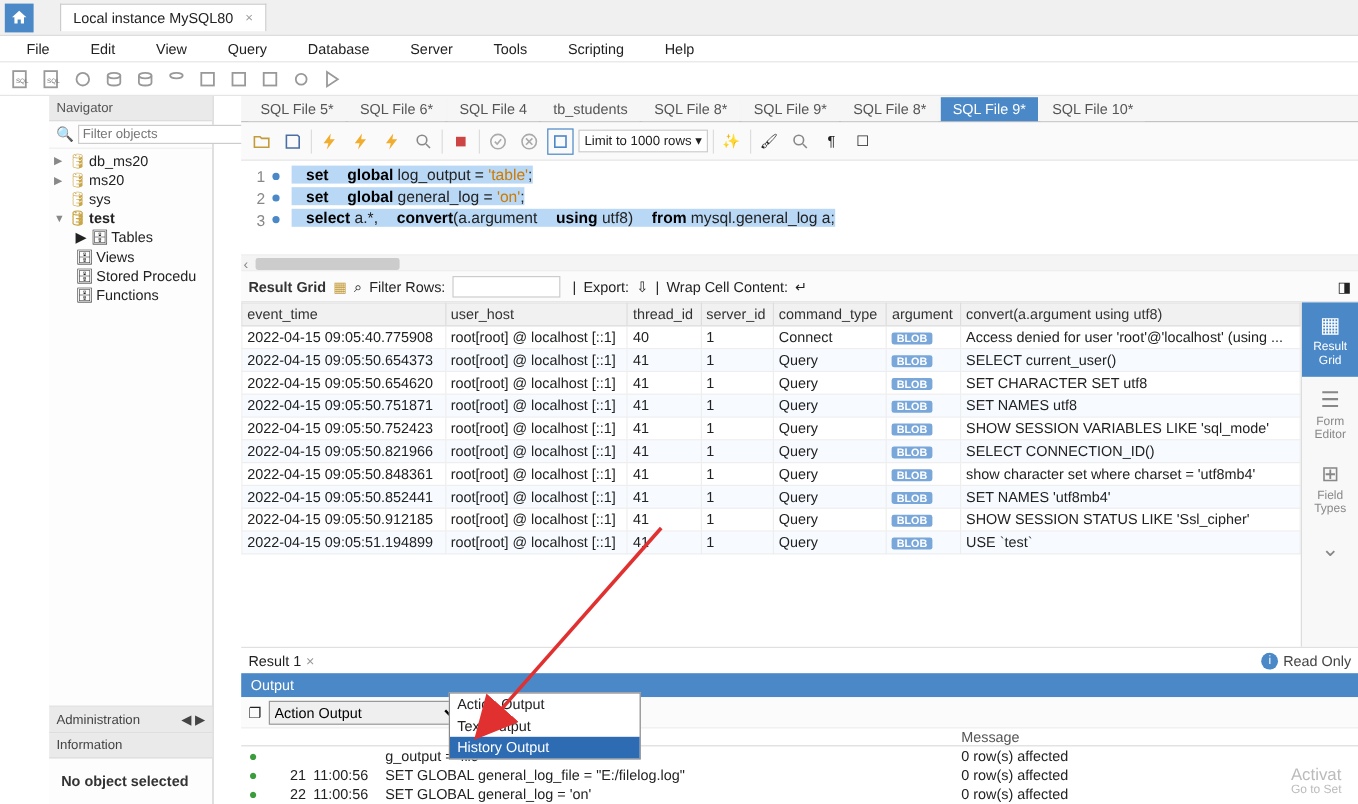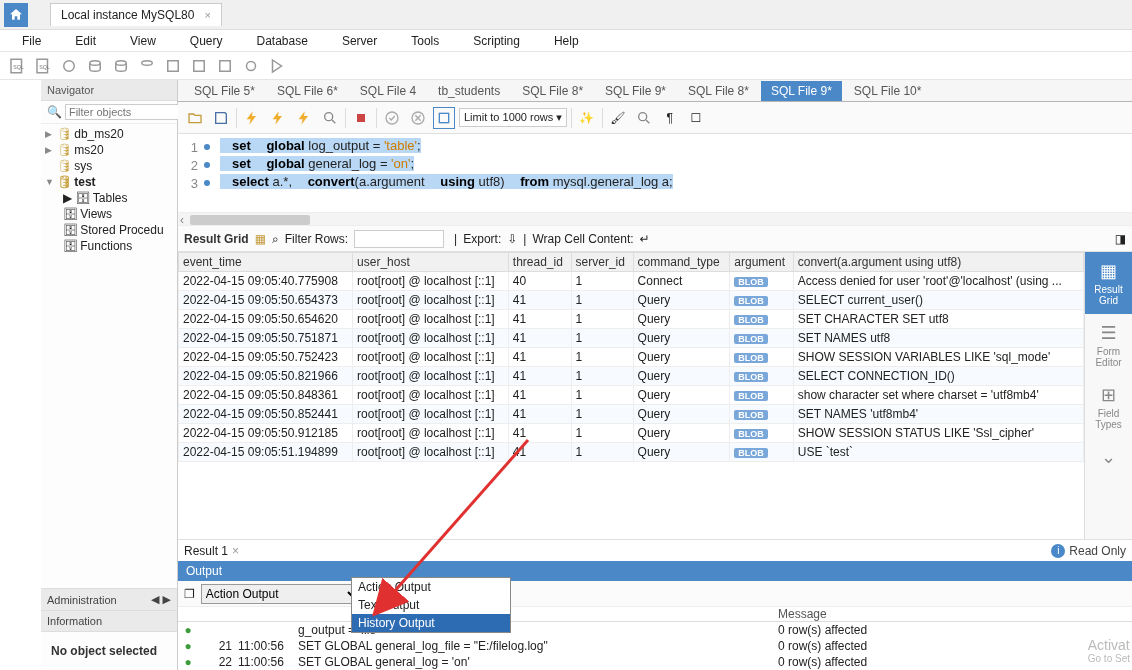--- a/index.html
+++ b/index.html
@@ -23,21 +23,21 @@
 .filter input { flex: 1; border: 1px solid #ccc; padding: 1px 3px; font-size: 11px; color: #999; }
 .tree { flex: 1; overflow: auto; padding: 2px 0; }
 .tree-row { display: flex; align-items: center; padding: 1px 4px; cursor: pointer; gap: 2px; font-size: 12px; }
 .tree-row .arrow { width: 10px; color: #888; font-size: 9px; }
 .tree-row .db { color: #c9a648; }
 .tree-row.bold { font-weight: bold; }
 .tree-row.indent { padding-left: 22px; }
 .nav-bottom { border-top: 1px solid #ddd; }
 .nav-bottom .bar { padding: 4px 6px; background: #eaeaea; border-bottom: 1px solid #ddd; display: flex; align-items: center; justify-content: space-between; font-size: 11px; color: #444; }
 .nav-bottom .info { padding: 12px 10px; font-weight: bold; color: #333; }
-.content { flex: 1; display: flex; flex-direction: column; position: relative; }
+.content { flex: 1; display: flex; flex-direction: column; position: relative; margin-left: 23px; }
 .sql-tabs { height: 22px; display: flex; align-items: flex-end; background: #f6f6f6; border-bottom: 1px solid #b5b5b5; padding-left: 6px; }
 .sql-tab { padding: 3px 10px; margin-right: 2px; cursor: pointer; font-size: 12px; color: #555; background: #f6f6f6; }
 .sql-tab.active { background: #4a88c7; color: #fff; }
 .editor-toolbar { height: 32px; display: flex; align-items: center; gap: 4px; padding: 0 6px; border-bottom: 1px solid #e0e0e0; background: #fafafa; }
 .et-btn { width: 22px; height: 22px; display: flex; align-items: center; justify-content: center; cursor: pointer; }
 .et-btn svg { width: 16px; height: 16px; }
 .bolt { color: #f0ad2e; }
 .limit { border: 1px solid #ccc; padding: 2px 4px; font-size: 11px; background: #fff; }
 .code-area { height: 78px; display: flex; background: #fff; font-family: Consolas, monospace; font-size: 13px; }
 .gutter { width: 36px; text-align: right; padding: 4px 4px 0 0; color: #888; }
@@ -78,21 +78,21 @@
 .output-grid { font-size: 12px; }
 .output-grid .ohdr { display: flex; border-bottom: 1px solid #ddd; color: #555; }
 .output-grid .orow { display: flex; align-items: center; padding: 1px 0; }
 .output-grid .oc1 { width: 20px; text-align: center; }
 .output-grid .oc2 { width: 40px; text-align: right; padding-right: 6px; }
 .output-grid .oc3 { width: 60px; }
 .output-grid .oc4 { width: 480px; }
 .output-grid .oc5 { flex: 1; }
 .check { color: #3a9c3a; font-size: 12px; }
 .arrow-overlay { position: absolute; pointer-events: none; z-index: 30; left: 0; top: 0; }
-.watermark { position: absolute; right: 2px; bottom: 6px; color: #bbb; font-size: 14px; pointer-events: none; }
+.watermark { position: absolute; right: 14px; bottom: 6px; color: #bbb; font-size: 14px; pointer-events: none; }
 .watermark small { font-size: 10px; display: block; }
 </style>
 </head>
 <body>
 
 <div class="title-bar">
   <div class="home-icon">
     <svg viewBox="0 0 24 24" fill="#fff" width="16" height="16">
         <path d="M12 3l9 8h-3v8h-4v-5h-4v5H6v-8H3z"></path>
       </svg>

